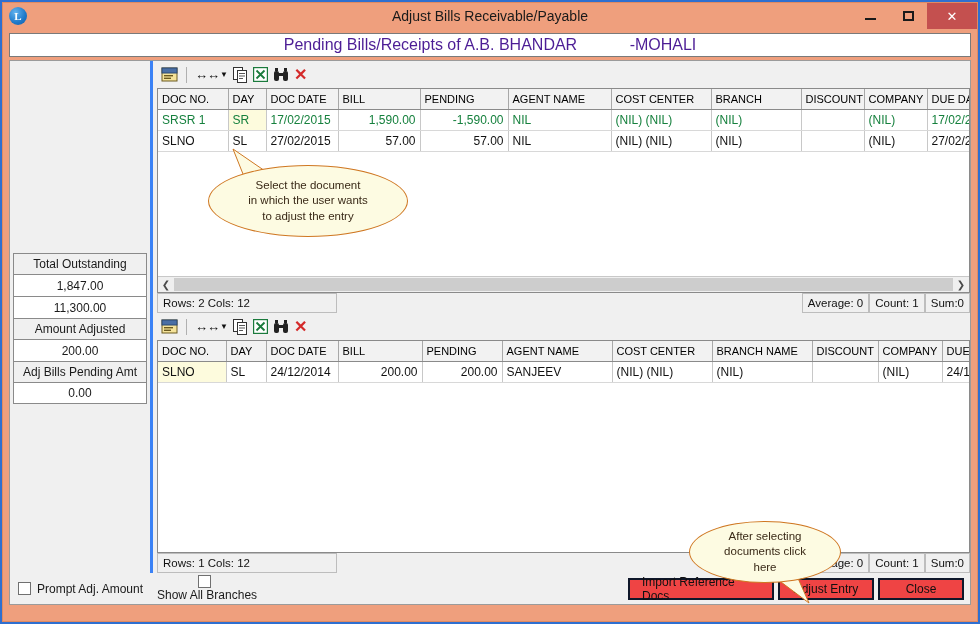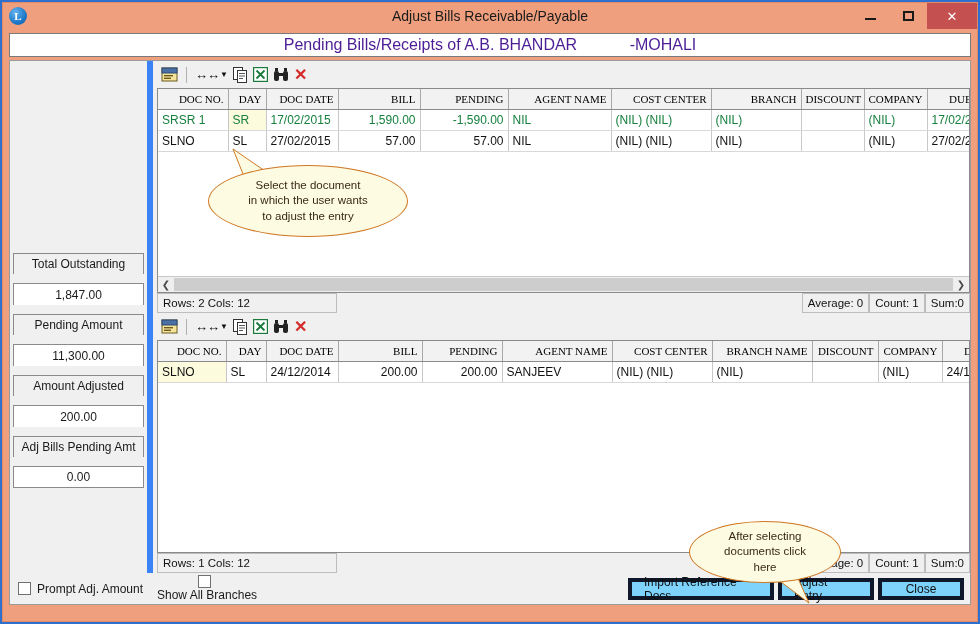--- a/index.html
+++ b/index.html
@@ -94,35 +94,35 @@
     border-top: 1px solid #9b9b9b;
     border-right: 1px solid #9b9b9b;
     min-height: 0;
   }
   
   .sidebar {
     width: 143px;
     flex: 0 0 143px;
     background: #f0f0f0;
     display: flex; flex-direction: column;
-    border-right: 6px solid #3b82f6;
+    border-right: 3px solid #3b82f6;
     position: relative;
   }
   .sb-spacer-top { height: 192px; flex: 0 0 192px; }
   .stat-box {
     margin: 0 3px;
     border: 1px solid #8a8a8a;
     border-bottom: none;
     background: #f0f0f0;
     height: 21px;
     display: flex; align-items: center; justify-content: center;
     font-size: 12px; color: #1a1a1a;
   }
   .stat-val {
-    margin: 9px 3px;
+    margin: 0 3px;
     border: 1px solid #8a8a8a;
     border-bottom: none;
     background: #ffffff;
     height: 22px;
     display: flex; align-items: center; justify-content: center;
     font-size: 12px; color: #1a1a1a;
   }
   .stat-val.last { border-bottom: 1px solid #8a8a8a; }
   .sb-fill { flex: 1 1 auto; }
   .cbox {
@@ -168,24 +168,24 @@
   table.grid {
     border-collapse: collapse;
     width: 100%;
     table-layout: fixed;
     font-size: 11px;
   }
   table.grid th {
     background: #f2f2f2;
     border-right: 1px solid #a8a8a8;
     border-bottom: 1px solid #8a8a8a;
-    font-family: Liberation Serif, serif;
+    font-family: Liberation Sans, sans-serif;
     font-weight: normal;
     font-size: 11px;
-    text-align: right;
+    text-align: left;
     padding: 3px 4px;
     height: 20px;
     color: #000;
     white-space: nowrap;
     overflow: hidden;
   }
   table.grid td {
     border-right: 1px solid #c8c8c8;
     border-bottom: 1px solid #d8d8d8;
     padding: 2px 4px;
@@ -244,22 +244,22 @@
     padding-right: 6px;
     position: relative;
   }
   .foot-check {
     display: flex; align-items: center;
     font-size: 12px; color: #1a1a1a;
   }
   .foot-btns { margin-left: auto; display: flex; gap: 4px; }
   .btn {
     height: 22px;
-    border: 4px solid #0f172a;
-    background: #7dd3fc;
+    border: 2px solid #0f172a;
+    background: #ef4444;
     font-size: 12px;
     color: #111;
     display: flex; align-items: center; justify-content: center;
     padding: 0 12px;
     font-family: "Liberation Sans", sans-serif;
   }
   .btn.w-import { width: 146px; }
   .btn.w-adjust { width: 96px; }
   .btn.w-close  { width: 86px; }
 
@@ -317,21 +317,20 @@
     </div>
 
     <div class="body-wrap">
 
       <div class="sidebar">
         <div class="sb-spacer-top"></div>
 
         <div class="stat-box">Total Outstanding</div>
         <div class="stat-val">1,847.00</div>
 
-        <div class="stat-box">Pending Amount</div>
         <div class="stat-val">11,300.00</div>
 
         <div class="stat-box">Amount Adjusted</div>
         <div class="stat-val">200.00</div>
 
         <div class="stat-box">Adj Bills Pending Amt</div>
         <div class="stat-val last">0.00</div>
 
         <div class="sb-fill"></div>
       </div>

